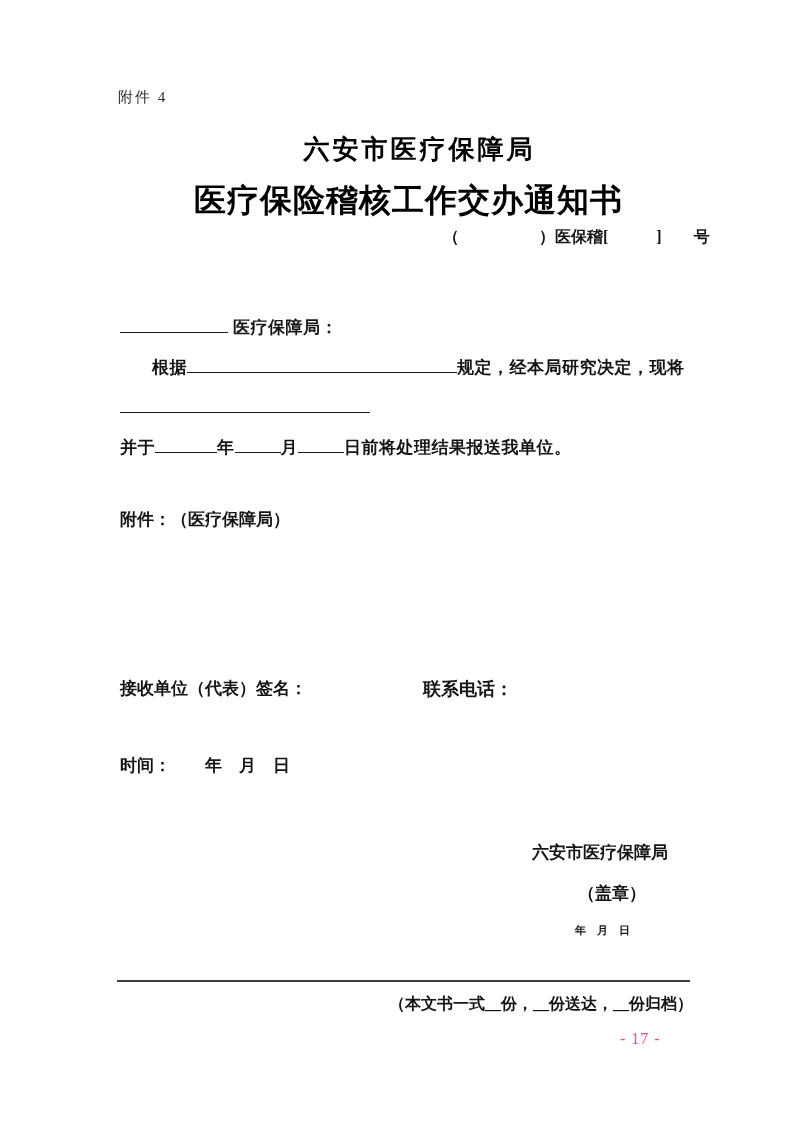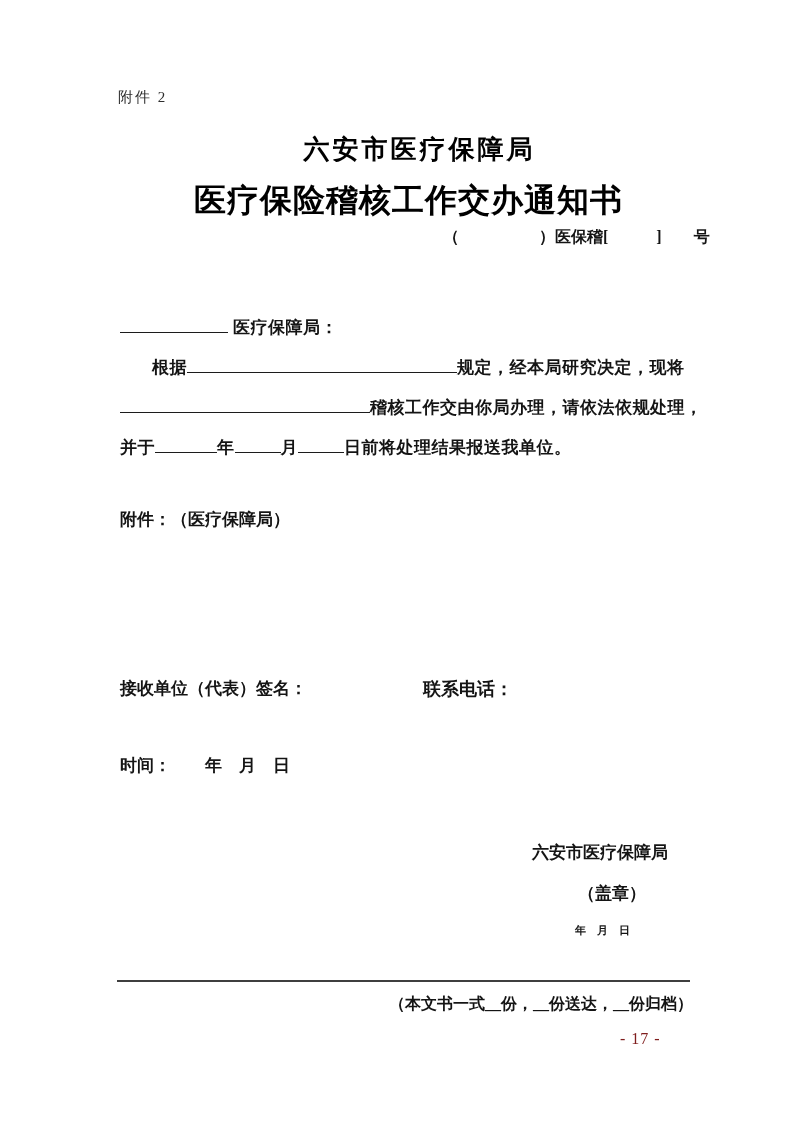--- a/index.html
+++ b/index.html
@@ -77,47 +77,47 @@
     background: #3f3f3f;
   }
   .footer-note {
     left: 120px; right: 100px; top: 994px;
     text-align: right;
     font-size: 16px; font-weight: 700;
     white-space: pre;
   }
   .page-number {
     left: 620px; top: 1030px;
-    font-size: 16px; color: #7f1d1d; letter-spacing: 1px;
+    font-size: 16px; color: #ec4899; letter-spacing: 1px;
     font-family: "Liberation Serif", "DejaVu Serif", serif;
   }
 </style>
 </head>
 <body>
 
 <div class="page">
 
-  <div class="abs attachment-label">附件 2</div>
+  <div class="abs attachment-label">附件 4</div>
 
   <div class="abs org-title">六安市医疗保障局</div>
 
   <div class="abs doc-title">医疗保险稽核工作交办通知书</div>
 
   <div class="abs doc-number">（　　　　　）医保稽[　　　]　　号</div>
 
   <div class="abs body-line line-basis indent2">
     <span>根据</span><span class="blank b-basis"></span><span>规定，经本局研究决定，现将</span>
   </div>
 
   <div class="abs body-line line-salutation">
     <span class="blank b-bureau"></span><span>医疗保障局：</span>
   </div>
 
   <div class="abs body-line line-work">
-    <span class="blank b-work"></span><span>稽核工作交由你局办理，请依法依规处理，</span>
+    <span class="blank b-work"></span>
   </div>
 
   <div class="abs body-line line-deadline">
     <span>并于</span><span class="blank b-year"></span><span>年</span><span class="blank b-month"></span><span>月</span><span class="blank b-day"></span><span>日前将处理结果报送我单位。</span>
   </div>
 
   <div class="abs attachment-note">附件：（医疗保障局）</div>
 
   <div class="abs receive-sign">接收单位（代表）签名：</div>
 

